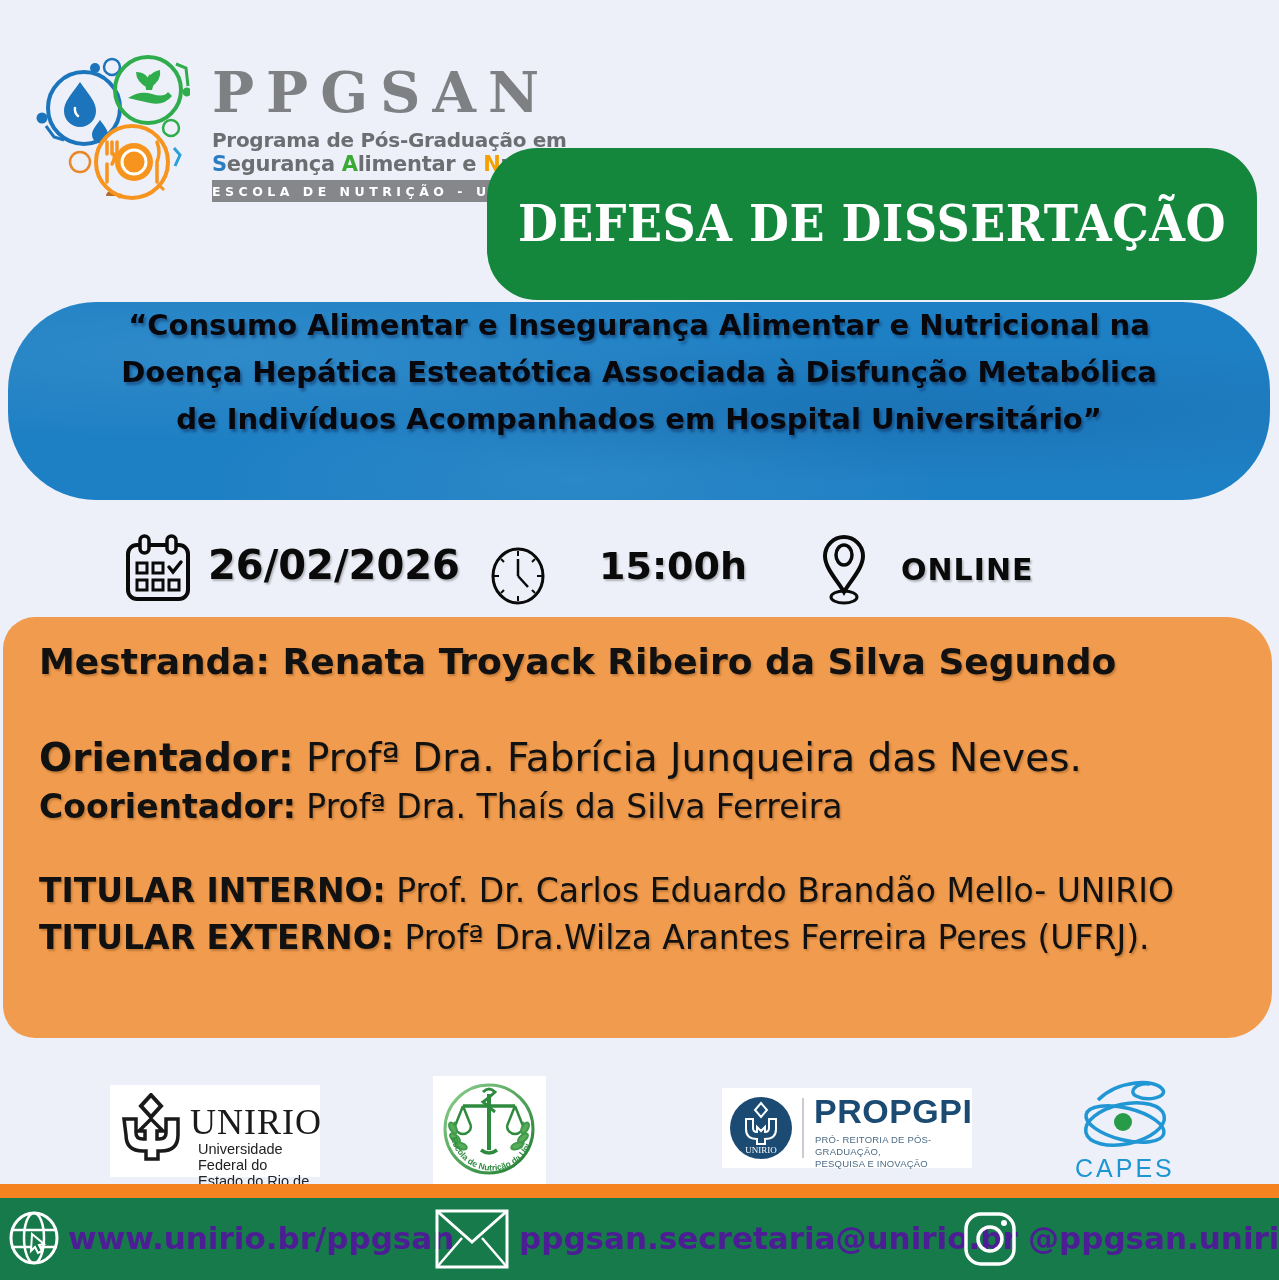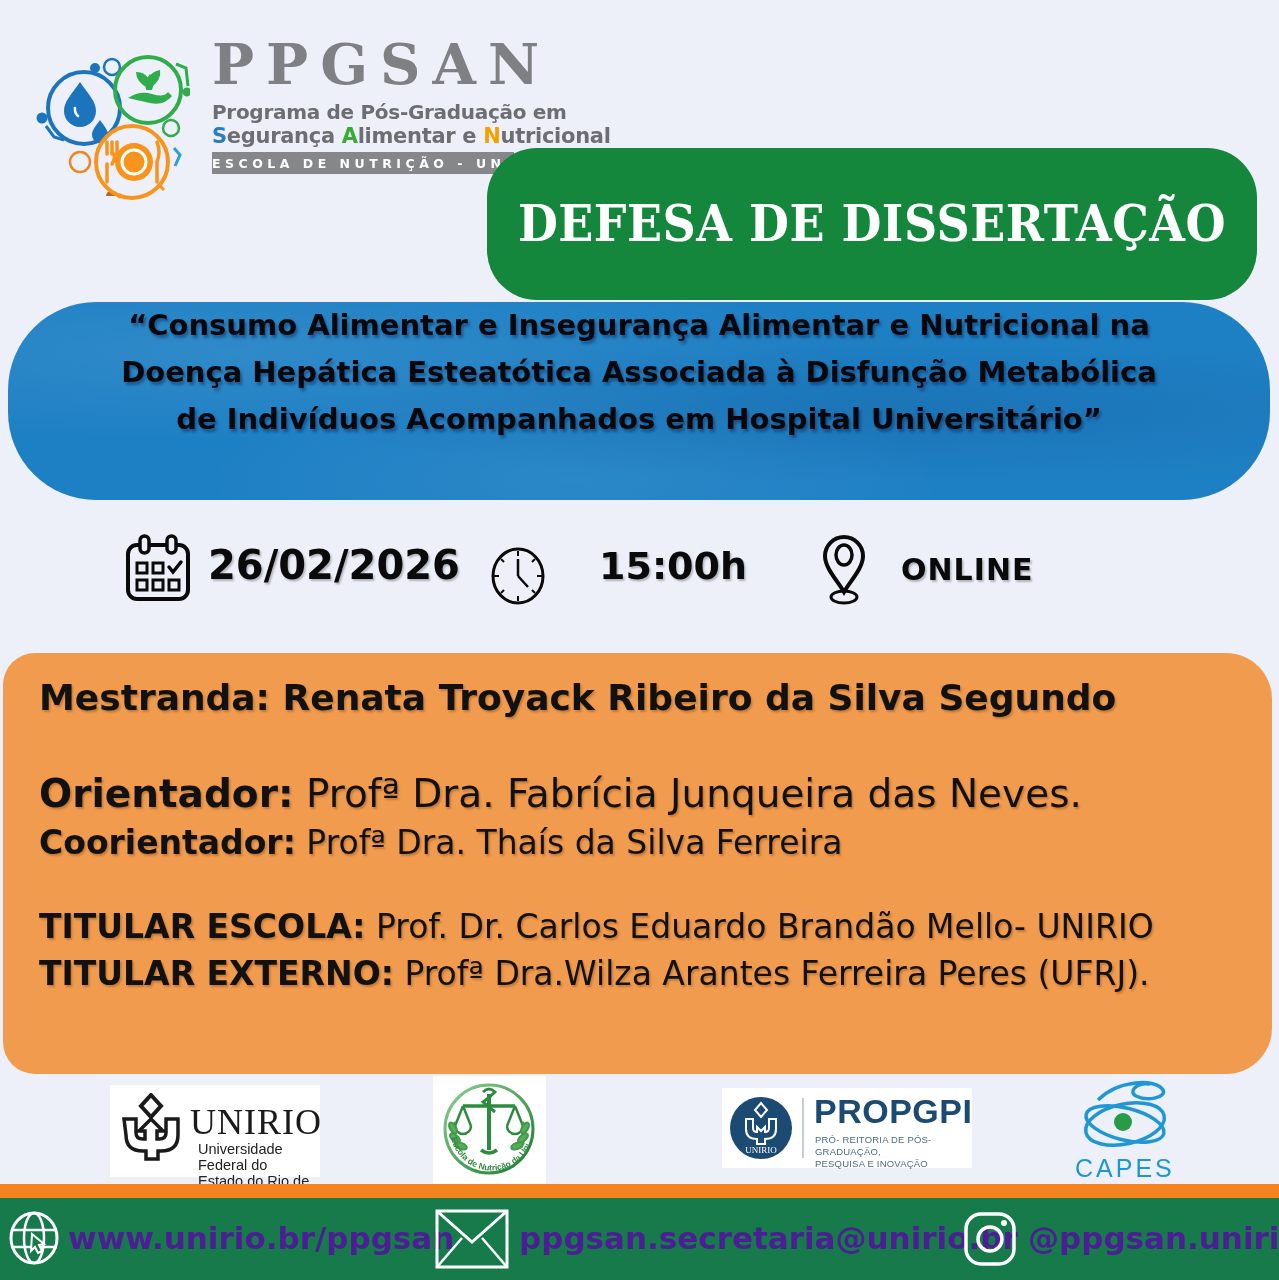--- a/index.html
+++ b/index.html
@@ -1,21 +1,21 @@
 <!DOCTYPE html>
 <html><head>
 <meta charset="utf-8">
 <style>
   html,body{margin:0;padding:0;}
   body{font-family:"DejaVu Sans",sans-serif;}
   #canvas{position:relative;width:1279px;height:1280px;background:#edf0f9;overflow:hidden;}
 
   
   .logo-graphic{position:absolute;left:28px;top:38px;width:162px;height:172px;}
-  .logo-text{position:absolute;left:212px;top:36px;width:312px;}
+  .logo-text{position:absolute;left:212px;top:64px;width:312px;}
   .logo-acronym{font-family:"DejaVu Serif",serif;font-weight:bold;font-size:56px;line-height:56px;
     letter-spacing:12px;color:#7e8084;white-space:nowrap;}
   .logo-line1{margin-top:8px;font-size:20px;font-weight:bold;color:#6d6e71;letter-spacing:-0.3px;white-space:nowrap;}
   .logo-line2{font-size:21px;font-weight:bold;color:#6d6e71;letter-spacing:-0.3px;white-space:nowrap;}
   .c-blue{color:#2b7cc0;} .c-green{color:#3aaa35;} .c-orange{color:#f5a000;}
   .school-bar{margin-top:4px;background:#85878a;color:#ffffff;font-size:12.5px;font-weight:bold;
     letter-spacing:4.5px;text-align:center;padding:4px 0 3px 0;width:302px;white-space:nowrap;}
 
   
   .banner{position:absolute;left:487px;top:148px;width:770px;height:152px;background:#14873d;
@@ -39,21 +39,21 @@
   .event-row{position:absolute;left:0;top:528px;width:1279px;height:86px;}
   .ev-icon{position:absolute;}
   .ev-text{position:absolute;font-weight:bold;color:#0a0a0a;white-space:nowrap;
     text-shadow:1.5px 2px 2px rgba(0,0,0,0.25);}
   .ev-date{left:208px;top:14px;font-size:40px;}
   .ev-time{left:599px;top:16px;font-size:38px;}
   .ev-mode{left:901px;top:24px;font-size:30px;letter-spacing:1px;}
 
   
   .panel{position:absolute;left:3px;top:617px;width:1269px;height:421px;background:#f09b4d;
-    border-radius:32px 46px 46px 32px;margin-top:36px;}
+    border-radius:32px 46px 46px 32px;}
   .panel .row{position:absolute;left:36px;white-space:nowrap;color:#111;
     text-shadow:1.5px 2px 2px rgba(80,40,0,0.28);}
   .row-mestranda{top:24px;font-size:36px;font-weight:bold;}
   .row-orientador{top:118px;font-size:39px;}
   .row-coorientador{top:170px;font-size:33px;}
   .row-interno{top:254px;font-size:33px;}
   .row-externo{top:301px;font-size:33px;}
   .lbl{font-weight:bold;}
   .val{font-weight:normal;}
 
@@ -177,21 +177,21 @@
       <ellipse cx="28" cy="24" rx="8" ry="10" fill="none" stroke="#0a0a0a" stroke-width="3.5"></ellipse>
       <ellipse cx="28" cy="66" rx="13" ry="6" fill="none" stroke="#0a0a0a" stroke-width="3"></ellipse>
     </svg>
     <span class="ev-text ev-mode">ONLINE</span>
   </div>
 
   <div class="panel">
     <div class="row row-mestranda"><span class="lbl">Mestranda:</span><span class="lbl"> Renata Troyack Ribeiro da Silva Segundo</span></div>
     <div class="row row-orientador"><span class="lbl">Orientador:</span><span class="val"> Profª Dra. Fabrícia Junqueira das Neves.</span></div>
     <div class="row row-coorientador"><span class="lbl">Coorientador:</span><span class="val"> Profª Dra. Thaís da Silva Ferreira</span></div>
-    <div class="row row-interno"><span class="lbl">TITULAR ESCOLA:</span><span class="val"> Prof. Dr. Carlos Eduardo Brandão Mello- UNIRIO</span></div>
+    <div class="row row-interno"><span class="lbl">TITULAR INTERNO:</span><span class="val"> Prof. Dr. Carlos Eduardo Brandão Mello- UNIRIO</span></div>
     <div class="row row-externo"><span class="lbl">TITULAR EXTERNO:</span><span class="val"> Profª Dra.Wilza Arantes Ferreira Peres (UFRJ).</span></div>
   </div>
 
   <div class="logo-card card-unirio">
     <svg class="unirio-mark" width="62" height="76" viewBox="0 0 62 76">
       <path d="M31 2 l10 11 -10 11 -10 -11 z" fill="none" stroke="#1a1a1a" stroke-width="4"></path>
       <path d="M4 26 h12 v14 q0 6 7 6 h2 v-8 h-6 l12 -12 12 12 h-6 v8 h2 q7 0 7 -6 v-14 h12 v16 q0 16 -17 16 h-3 v8 h-12 v-8 h-3 q-17 0 -17 -16 z" fill="none" stroke="#1a1a1a" stroke-width="3.5"></path>
     </svg>
     <div class="unirio-name">UNIRIO</div>
     <div class="unirio-sub">

